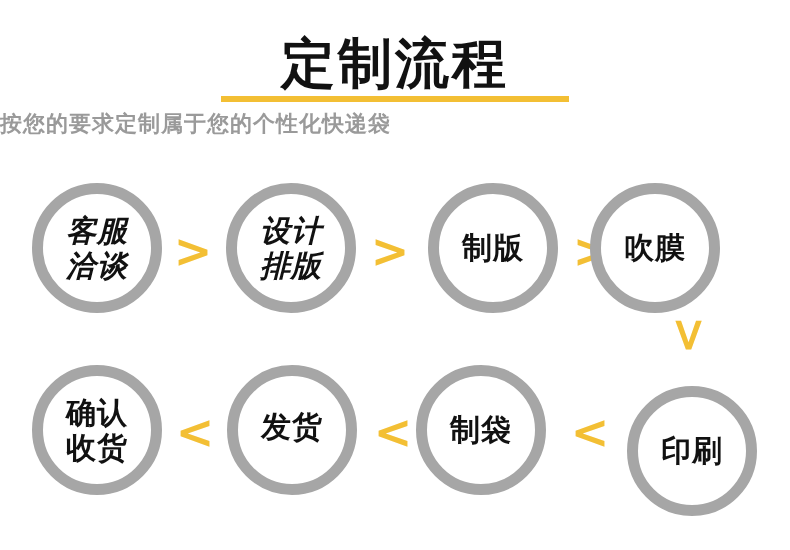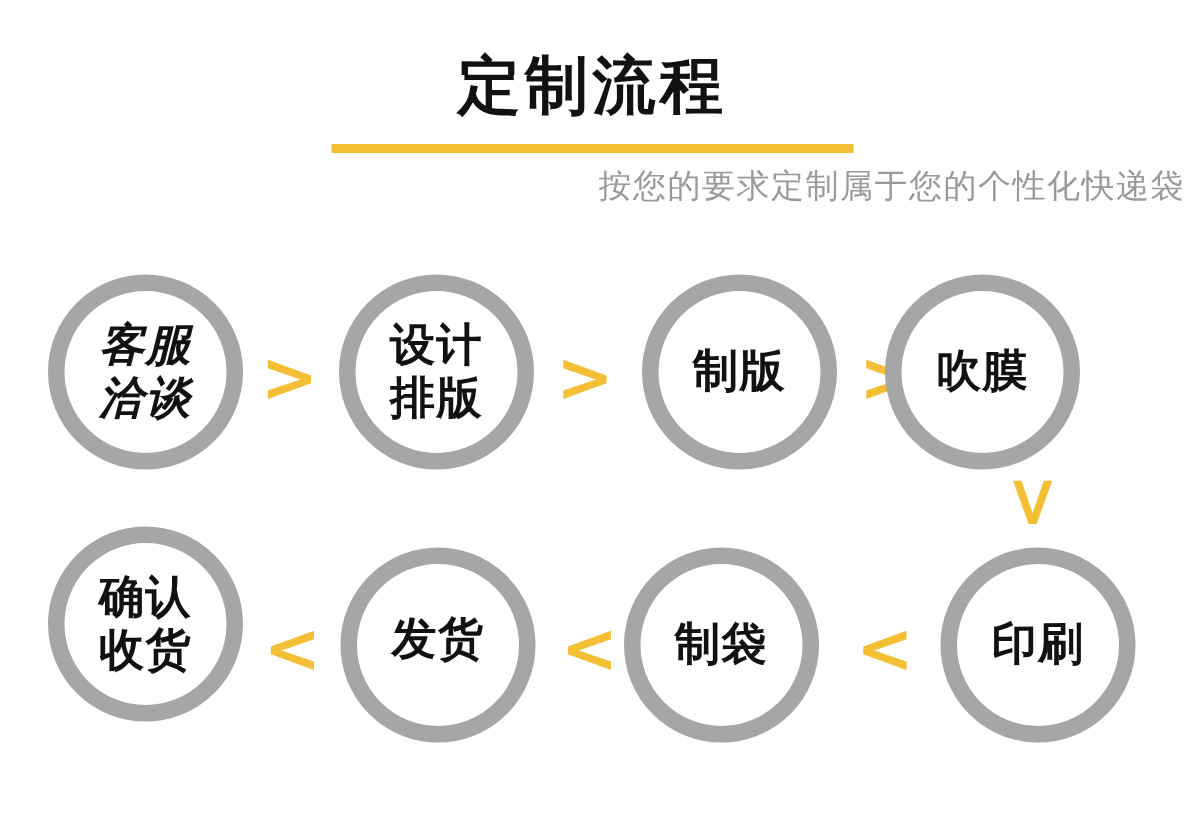--- a/index.html
+++ b/index.html
@@ -18,42 +18,42 @@
     width:790px;
     height:550px;
     background:#ffffff;
     overflow:hidden;
   }
   .title{
     position:absolute;
     top:34px; left:0; right:0;
     margin:0;
     text-align:center;
-    font-size:42px;
+    font-size:54px;
     font-weight:900;
     letter-spacing:3px;
     color:var(--ink);
     line-height:1.1;
   }
   .underline{
     position:absolute;
     top:96px;
     left:50%;
     transform:translateX(-50%);
     width:348px;
     height:6px;
     background:var(--yellow);
   }
   .subtitle{
     position:absolute;
     top:111px; left:0; right:0;
     margin:0;
-    text-align:right;
+    text-align:left;
     font-size:22px;
-    font-weight:normal;
+    font-weight:bold;
     letter-spacing:1px;
     color:var(--subtle);
     line-height:1.2;
   }
   .circle{
     position:absolute;
     width:130px;
     height:130px;
     box-sizing:border-box;
     border:11px solid var(--gray);
@@ -79,27 +79,27 @@
     font-size:46px;
     font-weight:900;
     line-height:1;
     font-family:"DejaVu Sans","Liberation Sans",sans-serif;
   }
   .arrow.rot-down{
     transform:translate(-50%,-50%) rotate(90deg);
   }
   
   .pos-r1c1{left:32px;  top:183px;font-style:italic;}
-  .pos-r1c2{left:226px; top:183px;}
+  .pos-r1c2{left:226px; top:183px;font-style:italic;}
   .pos-r1c3{left:428px; top:183px;}
   .pos-r1c4{left:590px; top:183px;align-items:center;}
-  .pos-r2c1{left:32px;  top:351px;}
+  .pos-r2c1{left:32px;  top:365px;}
   .pos-r2c2{left:227px; top:365px;font-family:Liberation Mono, monospace;}
   .pos-r2c3{left:416px; top:365px;}
-  .pos-r2c4{left:627px; top:365px;justify-content:center;}
+  .pos-r2c4{left:627px; top:386px;justify-content:center;}
   .a1{left:193px; top:251px;}
   .a2{left:390px; top:251px;}
   .a3{left:592px; top:251px;}
   .adown{left:690px; top:335px;}
   .a4{left:590px; top:432px;}
   .a5{left:393px; top:432px;}
   .a6{left:195px; top:432px;}
 </style>
 </head>
 <body>

